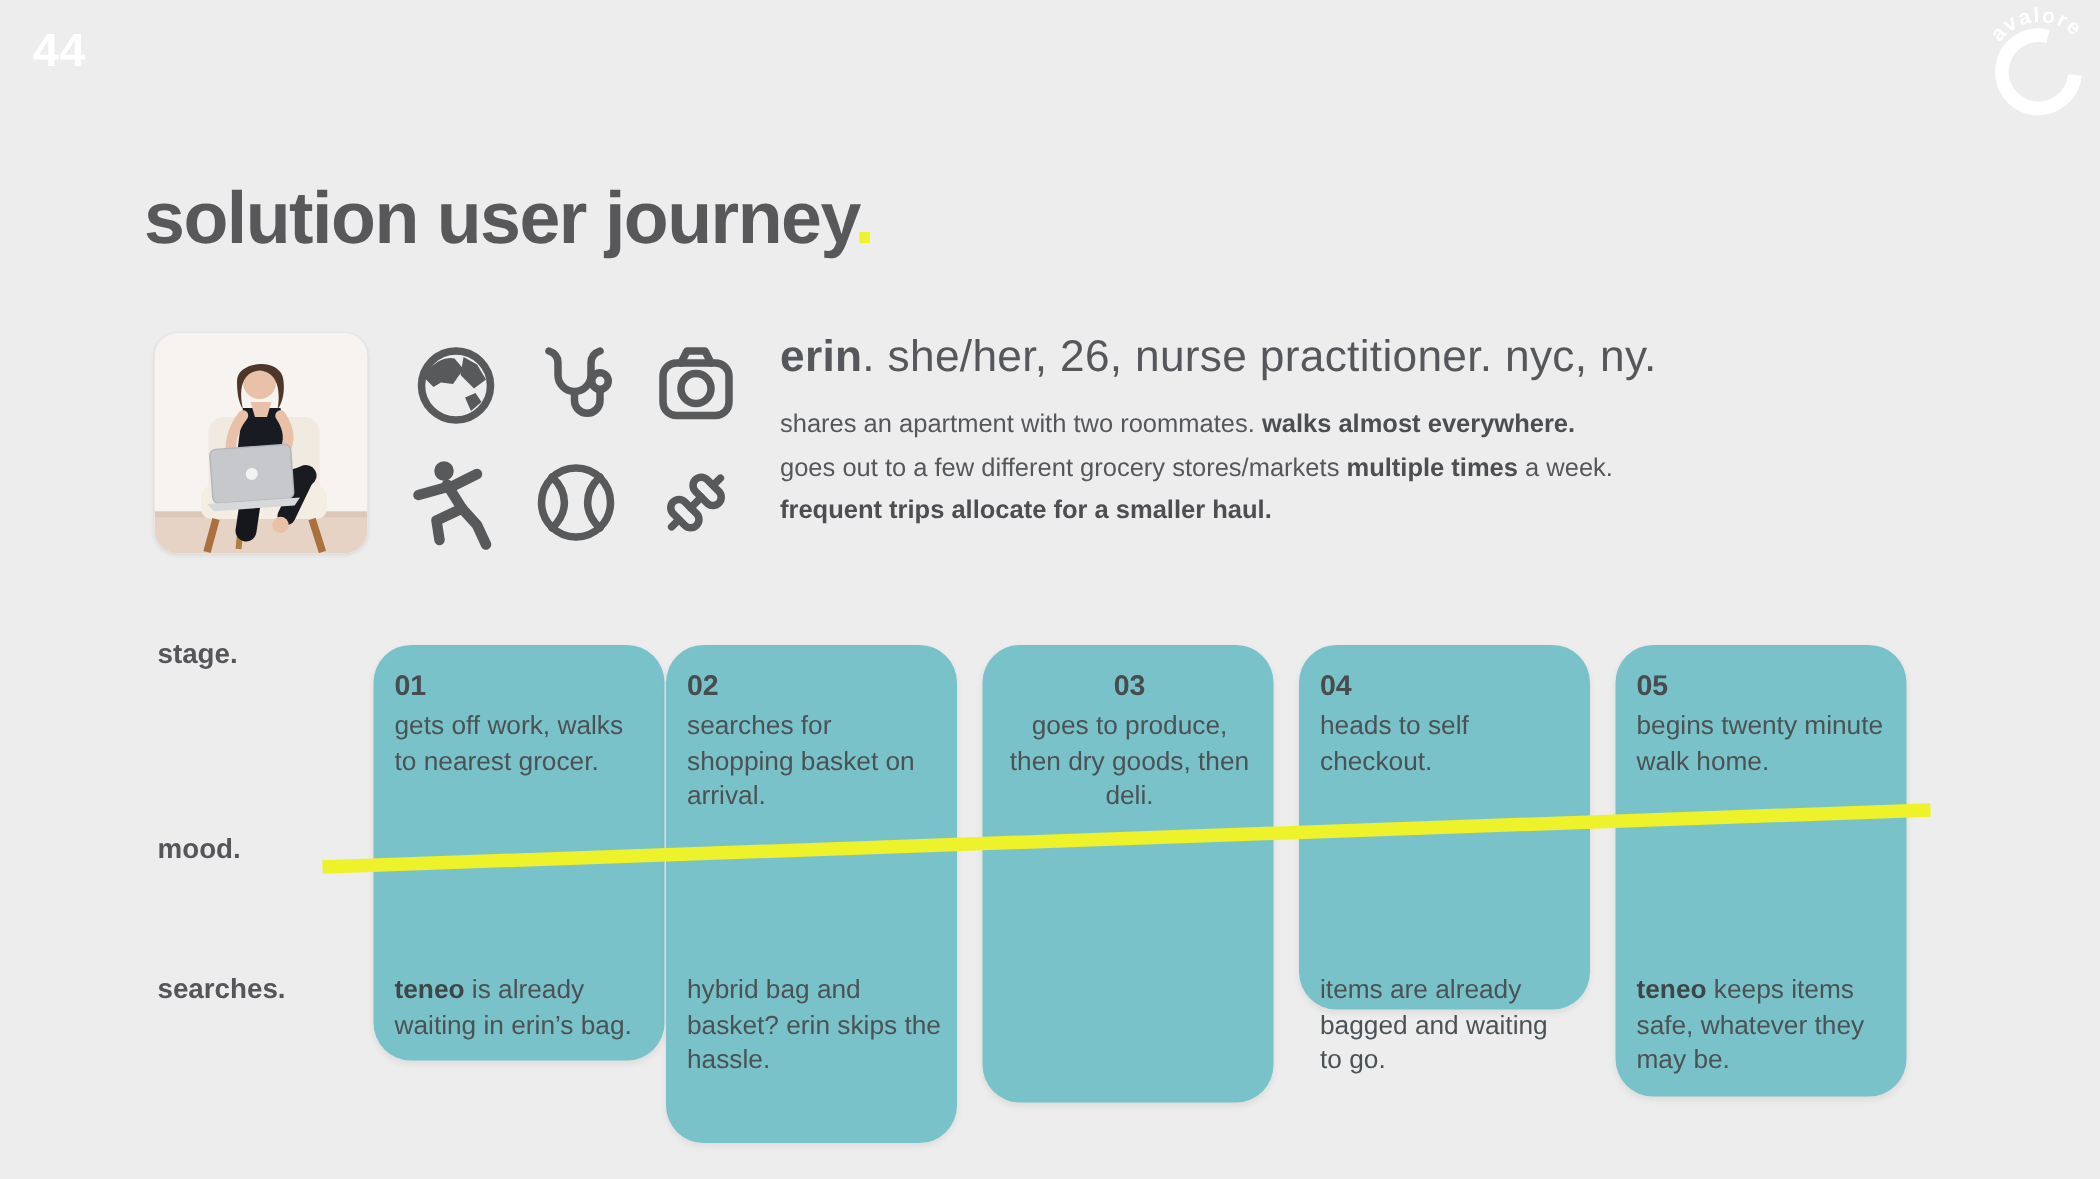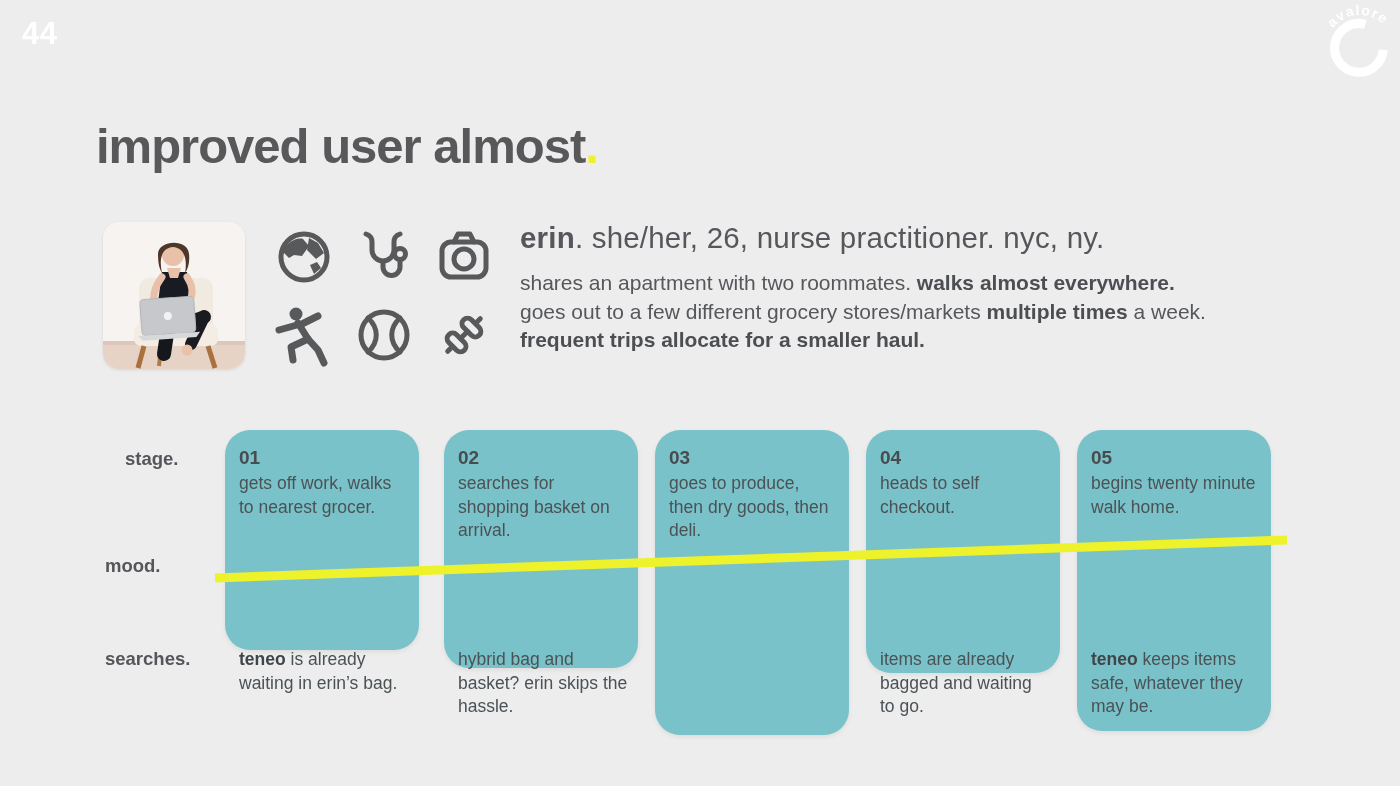--- a/index.html
+++ b/index.html
@@ -52,42 +52,42 @@
     column-gap:16px;row-gap:14px;
   }
   .icons svg{width:64px;height:64px;display:block;}
   .ic{stroke:var(--icon-gray);fill:none;stroke-width:5;stroke-linecap:round;stroke-linejoin:round;}
   .icf{fill:var(--icon-gray);stroke:none;}
   .ics{stroke:var(--icon-gray);fill:none;stroke-width:7;stroke-linecap:round;stroke-linejoin:round;}
 
   .persona-text{position:absolute;left:520px;top:221px;width:790px;color:var(--body-text);}
   .persona-headline{font-size:29.5px;font-weight:normal;letter-spacing:0.2px;margin-bottom:14px;}
   .persona-headline b{font-weight:bold;}
-  .persona-desc p{font-size:21px;line-height:28.5px;}
+  .persona-desc p{font-size:17px;line-height:28.5px;}
   .persona-desc b{font-weight:bold;color:#4c4e52;}
 
   
   .row-label{
     position:absolute;left:105px;
     font-size:18.5px;font-weight:bold;color:var(--label-text);
   }
-  .row-label.stage{top:448px;margin-left:20px;}
+  .row-label.stage{top:425px;}
   .row-label.mood{top:555px;}
   .row-label.solution{top:648px;}
 
   .card{
     position:absolute;top:430px;width:194px;
     background:var(--card-teal);border-radius:25px;
     padding:17px 12px 0 14px;
     color:var(--card-text);
     box-shadow:0 2px 5px rgba(0,0,0,0.07);
   }
-  .card.c0{left:225px;height:220px;}
-  .card.c1{left:444px;height:238px;}
-  .card.c2{left:655px;height:305px;}
+  .card.c0{left:249px;height:277px;}
+  .card.c1{left:444px;height:332px;}
+  .card.c2{left:655px;height:305px;text-align:center;}
   .card.c3{left:866px;height:243px;}
   .card.c4{left:1077px;height:301px;}
   .card-number{font-size:19px;font-weight:bold;color:#474c4f;margin-bottom:3px;}
   .card-stage{font-size:17.5px;line-height:23.5px;}
   .card-solution{
     position:absolute;top:218px;left:14px;right:10px;
     font-size:17.5px;line-height:23.5px;
   }
   .card-solution b{font-weight:bold;color:#3f4649;}
 
@@ -106,21 +106,21 @@
   <div class="logo">
     <svg viewBox="0 0 64 64">
       <path d="M 51.9 37.7 A 20 20 0 1 1 37.2 16.7" fill="none" stroke="#ffffff" stroke-width="7.5"></path>
       <path id="logoTextPath" d="M 8.6 23.5 A 27 27 0 0 1 58.4 27.8" fill="none" stroke="none"></path>
       <text font-size="11.5" font-weight="bold" fill="#ffffff" letter-spacing="1" font-family="Liberation Sans, sans-serif">
         <textPath href="#logoTextPath" startOffset="4">avalore</textPath>
       </text>
     </svg>
   </div>
 
-  <h1 class="title"><span>improved user almost</span><span class="accent">.</span></h1>
+  <h1 class="title"><span>solution user journey</span><span class="accent">.</span></h1>
 
   <div class="photo">
     <svg viewBox="0 0 142 147">
       <rect x="0" y="0" width="142" height="147" fill="#f6f3f0"></rect>
       <rect x="0" y="119" width="142" height="28" fill="#e7d3c6"></rect>
       <rect x="0" y="119" width="142" height="4" fill="#ddc7ba"></rect>
 
       <rect x="36" y="56" width="74" height="56" rx="10" fill="#f0eae1"></rect>
       <rect x="31" y="102" width="84" height="22" rx="7" fill="#f3ede4"></rect>
       <line x1="41" y1="124" x2="35" y2="146" stroke="#a8713d" stroke-width="5"></line>

